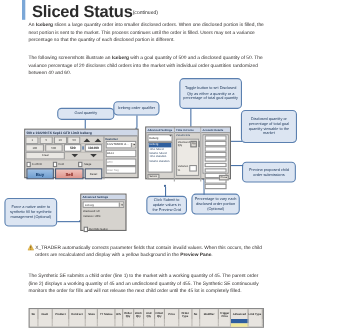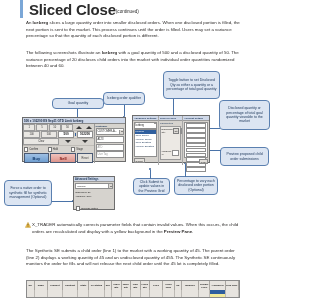--- a/index.html
+++ b/index.html
@@ -118,21 +118,21 @@
   .td{border-right:0.4px solid #bdbab5;box-sizing:border-box;}
   .td.hi{background:#2f5f9e;}
   .td.yl{background:#f2ea9a;}
 </style>
 </head>
 <body>
 
 <div class="title-wrap">
   <div class="title-bar"></div>
   <div class="title">
-    <span>Sliced Close</span><span class="cont">(continued)</span>
+    <span>Sliced Status</span><span class="cont">(continued)</span>
   </div>
 </div>
 
 <div class="para" id="p1">An <b>Iceberg</b> slices a large quantity order into smaller disclosed orders. When one disclosed portion is filled, the next portion is sent to the market. This process continues until the order is filled. Users may set a variance percentage so that the quantity of each disclosed portion is different.</div>
 <div class="para" id="p2">The following screenshots illustrate an <b>Iceberg</b> with a goal quantity of 500 and a disclosed quantity of 50. The variance percentage of 20 discloses child orders into the market with individual order quantities randomized between 40 and 60.</div>
 
 <div class="callout" style="left:52px;top:98px;width:52px;height:11px;">Goal quantity</div>
 <div class="lead" style="left:77px;top:109px;width:0.7px;height:10px;"></div>
 <div class="dot" style="left:76px;top:127px;"></div>
 

